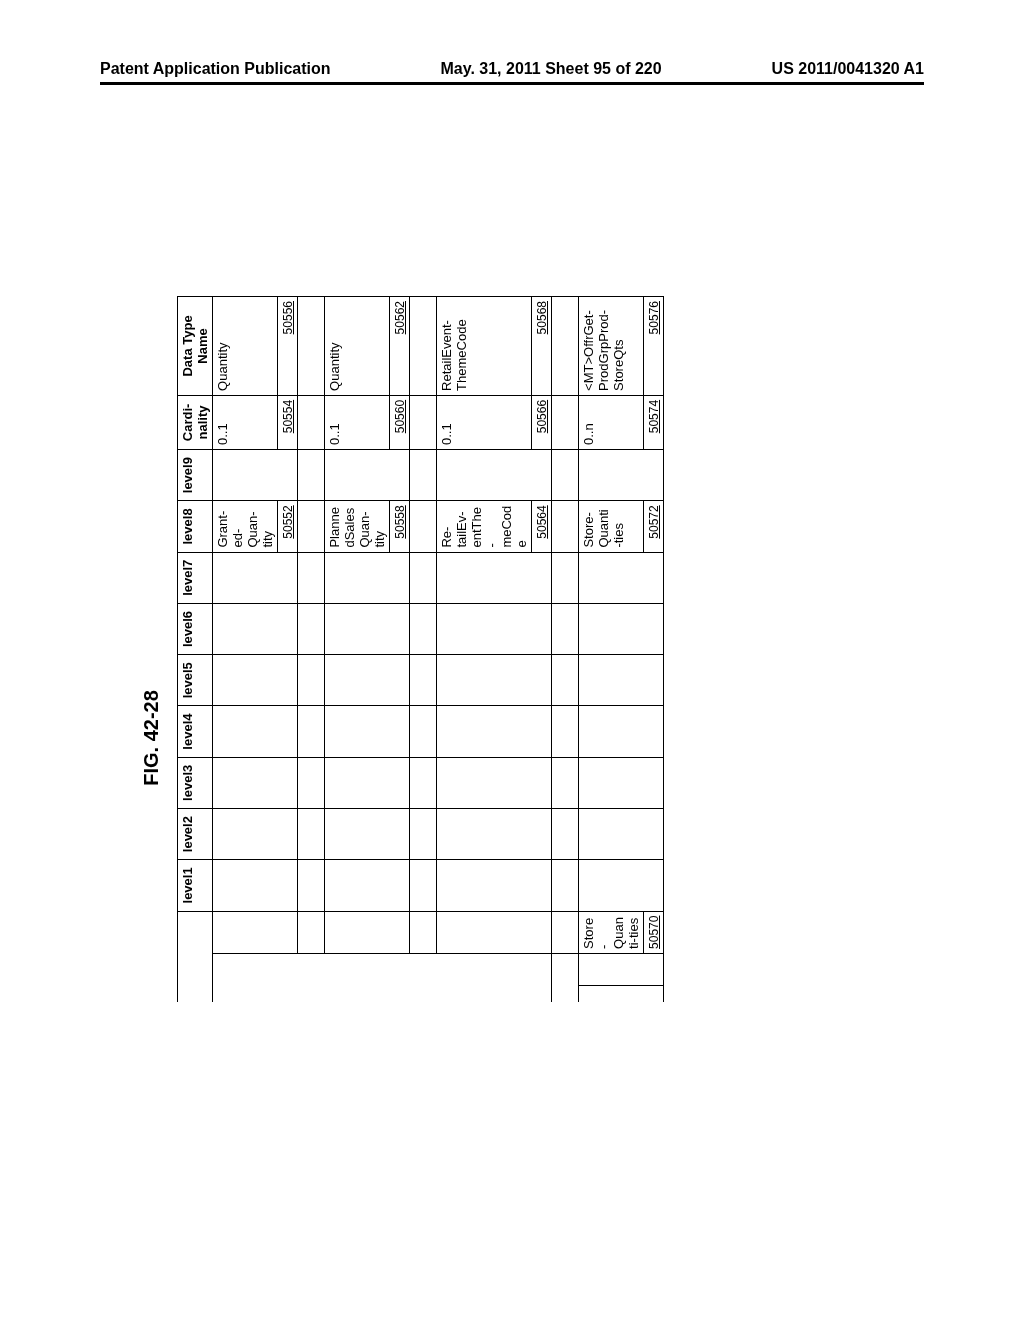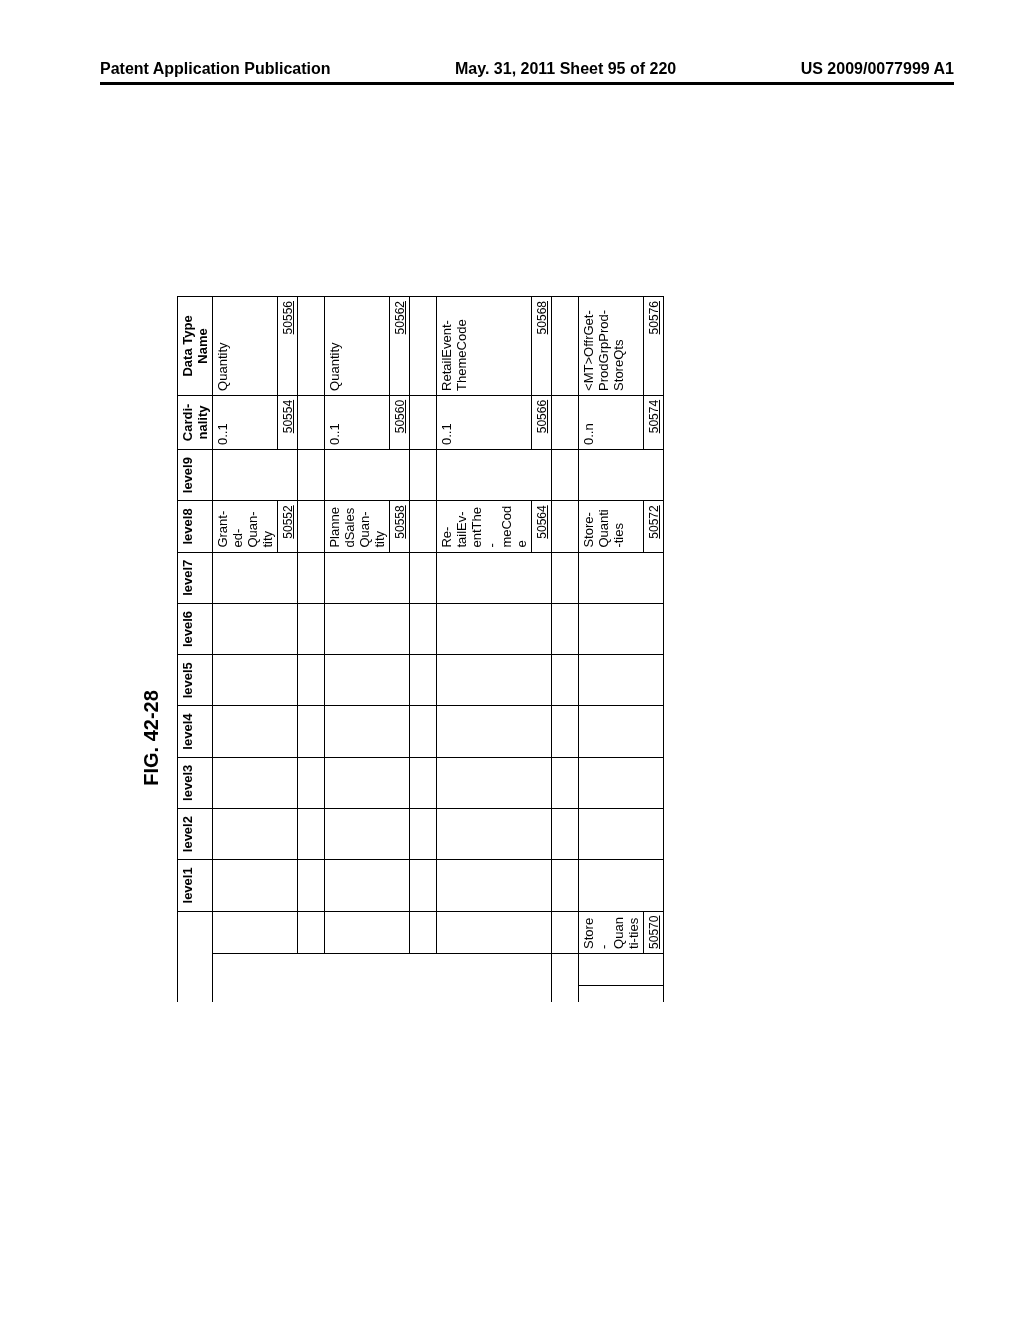--- a/index.html
+++ b/index.html
@@ -1,16 +1,16 @@
 <!DOCTYPE html>
 <html><head>
 <meta charset="utf-8">
 <style>
   html,body{margin:0;padding:0;background:#fff;font-family:Arial,Helvetica,sans-serif;color:#000}
-  .page{width:1024px;height:1002px;position:relative;box-sizing:border-box;padding:60px 70px 80px 100px}
+  .page{width:1024px;height:1002px;position:relative;box-sizing:border-box;padding:60px 100px 80px 100px}
   .hdr{display:flex;justify-content:space-between;font-size:16px;font-weight:bold;border-bottom:3px solid #000;padding-bottom:4px;margin-bottom:30px}
   .hdr span{white-space:nowrap}
   .rot{transform:rotate(-90deg);transform-origin:left top;position:absolute;left:140px;top:1180px}
   table.tbl{border-collapse:collapse;font-size:13px;table-layout:fixed}
   table.tbl th,table.tbl td{border:1.5px solid #000;padding:2px 4px;vertical-align:top;overflow:hidden}
   table.tbl th{font-weight:bold;text-align:center}
   .pkgcol{width:35px}
   .lvlcol{width:52px}
   .cardcol{width:55px}
   .dtcol{width:105px}
@@ -21,21 +21,21 @@
   .wrap{word-break:break-word;hyphens:manual}
 </style>
 </head>
 <body>
 
 <div class="page">
 
   <div class="hdr">
     <span>Patent Application Publication</span>
     <span>May. 31, 2011  Sheet 95 of 220</span>
-    <span>US 2009/0077999 A1</span>
+    <span>US 2011/0041320 A1</span>
   </div>
 
   <div class="rot">
 
     <div style="text-align:center;font-weight:bold;font-size:20px;margin-bottom:14px">FIG. 42-28</div>
 
     <table class="tbl">
       <colgroup>
         <col class="pkgcol">
           <col class="pkgcol">

